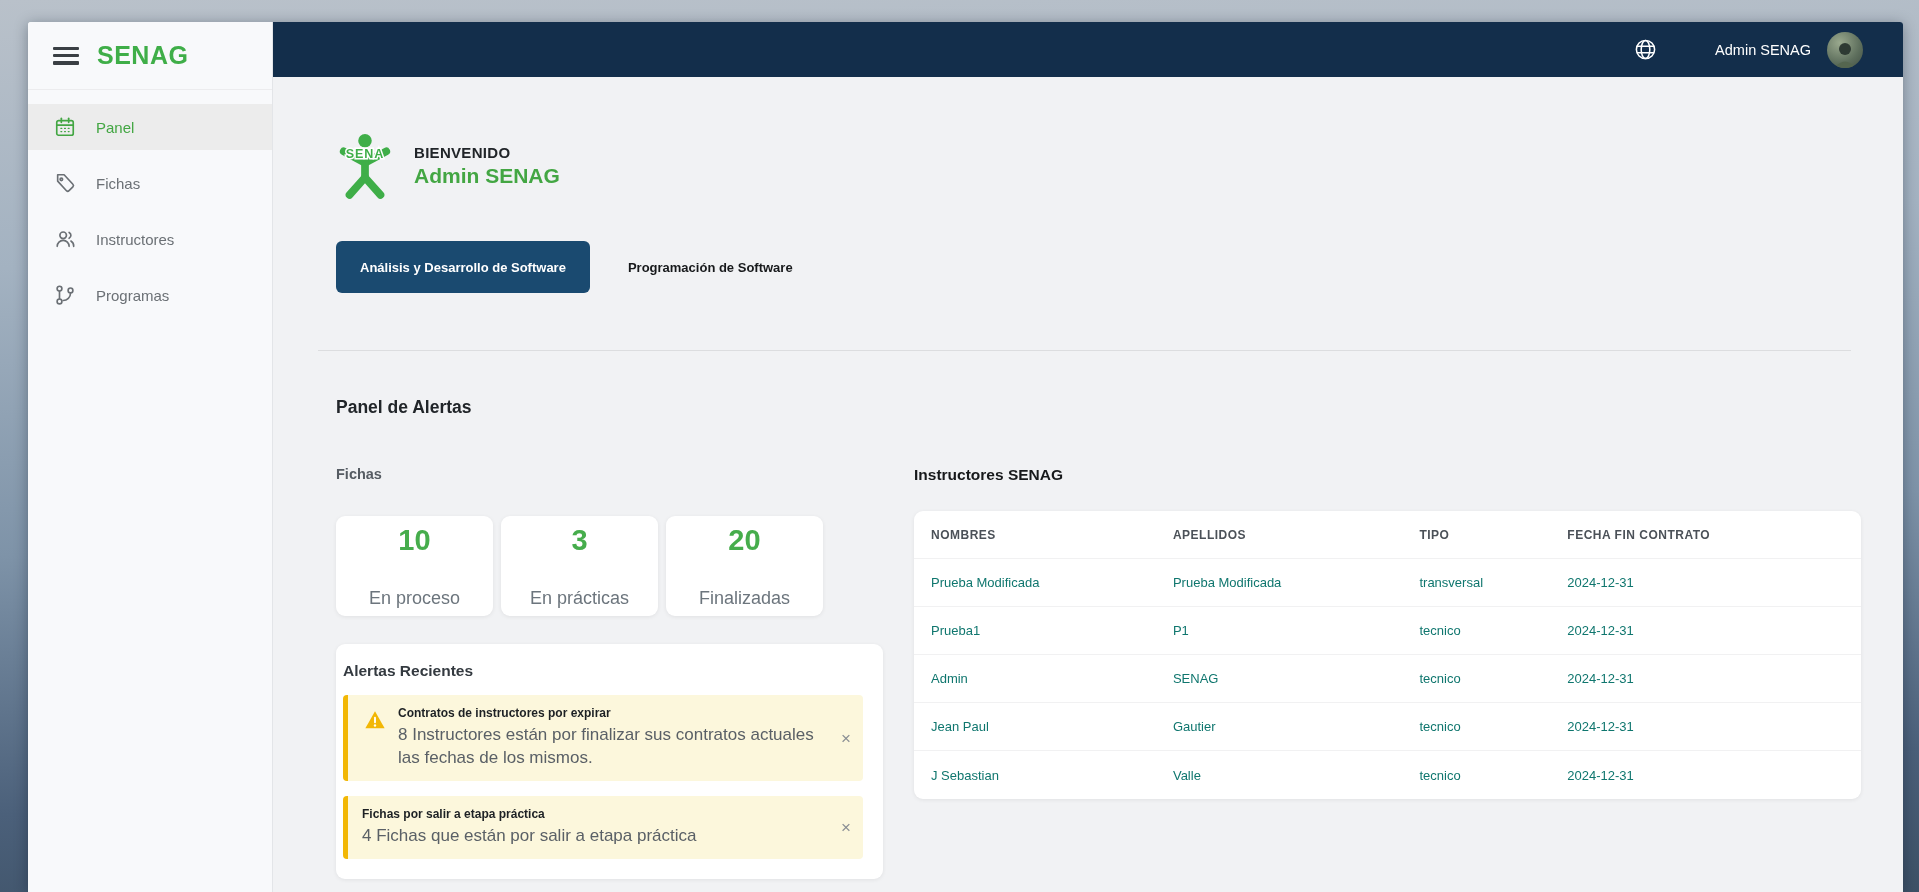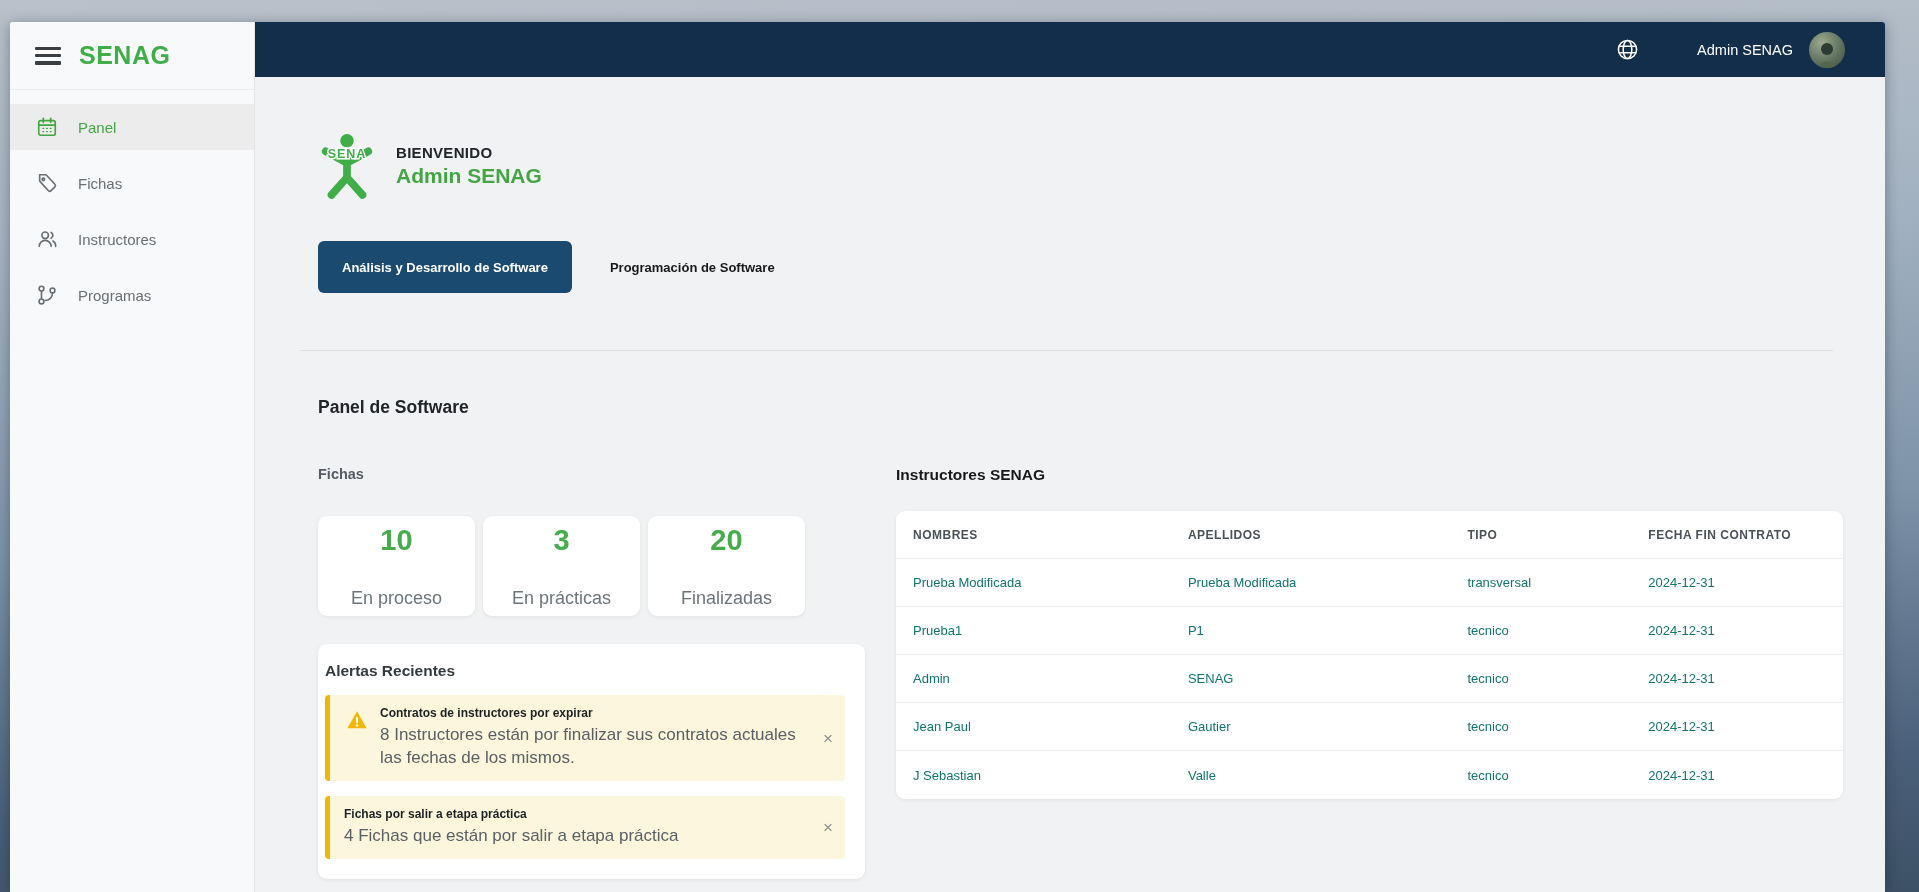--- a/index.html
+++ b/index.html
@@ -2,21 +2,21 @@
 <html><head>
 <meta charset="utf-8">
 <style>
   * { margin:0; padding:0; box-sizing:border-box; }
   html,body { width:1919px; height:892px; overflow:hidden; }
   body {
     font-family:"Liberation Sans","DejaVu Sans",sans-serif;
     background:linear-gradient(178deg,#b9c1ca 0%,#a3b2c1 28%,#7e93a8 58%,#4b607a 85%,#3d5166 100%);
   }
   .app-window {
-    position:absolute; left:10px; top:22px; width:1875px; height:870px;
+    position:absolute; left:28px; top:22px; width:1875px; height:870px;
     display:grid; grid-template-columns:245px 1fr; grid-template-rows:55px 1fr;
     box-shadow:0 2px 14px rgba(10,20,35,.35); border-radius:3px 3px 0 0; overflow:hidden;
     background:#f1f2f4;
   }
   
   .sidebar { grid-row:1 / span 2; background:#f8f9fb; border-right:1px solid #e3e5e8; }
   .sidebar-header { height:68px; display:flex; align-items:center; padding-left:25px; border-bottom:1px solid #ececee; }
   .hamburger { width:26px; height:18px; display:flex; flex-direction:column; justify-content:space-between; background:none; border:none; cursor:pointer; margin-right:18px; }
   .hamburger .bar { display:block; height:3.2px; width:26px; background:#3a3f44; border-radius:1px; }
   .brand { font-size:25px; font-weight:bold; color:#3fae48; letter-spacing:.5px; }
@@ -61,21 +61,21 @@
   .alerts-card { margin-top:28px; width:547px; background:#ffffff; border-radius:9px; box-shadow:0 1px 4px rgba(0,0,0,.07); padding:18px 20px 20px 7px; }
   .alerts-title { font-size:15.5px; font-weight:bold; color:#343a40; }
   .alert { position:relative; display:flex; align-items:flex-start; background:#fcf7dc; border-left:5px solid #f2b705; border-radius:4px; margin-top:15px; padding:11px 36px 11px 14px; }
   .alert-warning-icon { width:22px; height:22px; margin:3px 12px 0 2px; flex:none; }
   .alert-title { font-size:12px; font-weight:bold; color:#1d2124; }
   .alert-desc { font-size:17px; color:#5a6066; margin-top:4px; line-height:1.35; max-width:430px; }
   .alert-close { position:absolute; right:12px; top:50%; transform:translateY(-50%); background:none; border:none; color:#8a8f94; font-size:17px; cursor:pointer; line-height:1; }
   
   .table-title { font-size:15.5px; font-weight:bold; color:#17191b; }
   .table-card { margin-top:27px; background:#ffffff; border-radius:9px; box-shadow:0 1px 4px rgba(0,0,0,.07); overflow:hidden; }
-  .t-row { display:grid; grid-template-columns:26.5% 27% 16.2% auto; align-items:center; height:48px; padding:4px 17px; border-bottom:1px solid #f1f1f2;gap:33px; }
+  .t-row { display:grid; grid-template-columns:26.5% 27% 16.2% auto; align-items:center; height:48px; padding:4px 17px; border-bottom:1px solid #f1f1f2; }
   .t-row:last-child { border-bottom:none; }
   .t-head .t-cell { font-size:12px; font-weight:bold; color:#4b5158; letter-spacing:.5px; }
   .t-cell { font-size:13px; color:#0f766e; padding-right:8px; white-space:nowrap; overflow:hidden; }
 </style>
 </head>
 <body>
 
 <div class="app-window">
 
   <aside class="sidebar">
@@ -186,21 +186,21 @@
     </div>
 
     <div class="tabs" id="tabs">
   <button class="tab active">Análisis y Desarrollo de Software</button>
 
   <button class="tab">Programación de Software</button>
 </div>
 
     <hr class="content-divider">
 
-    <h2 class="panel-title">Panel de Software</h2>
+    <h2 class="panel-title">Panel de Alertas</h2>
 
     <div class="columns">
       <div class="left-col">
         <div class="fichas-label">Fichas</div>
         <div class="stats" id="stats">
   <div class="stat-card">
     <div class="stat-value">10</div>
     <div class="stat-label">En proceso</div>
   </div>
 

